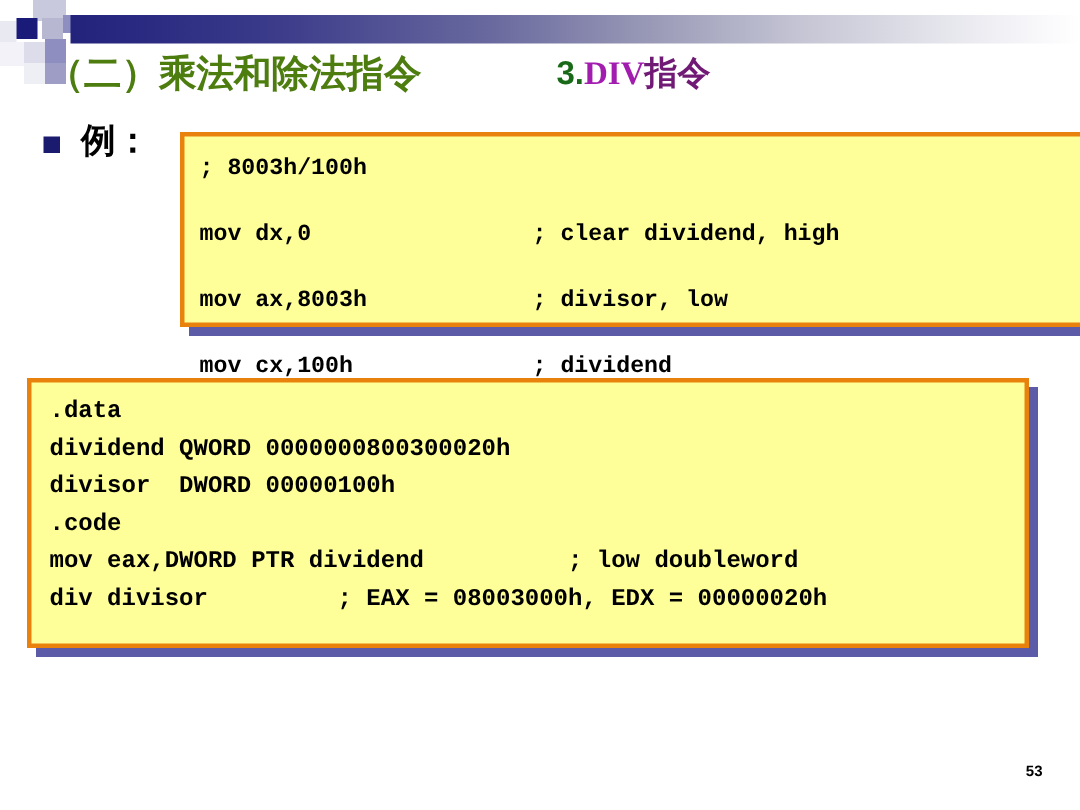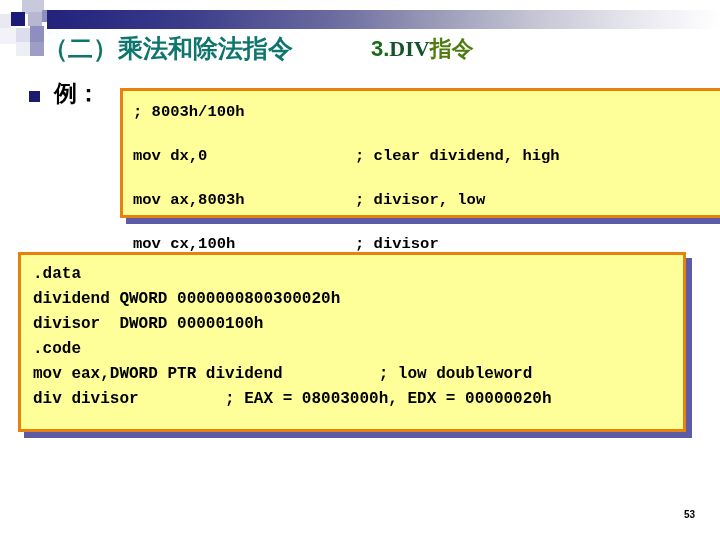--- a/index.html
+++ b/index.html
@@ -41,44 +41,44 @@
         #9b9bb8 58%,
         #c4c4d4 72%,
         #e2e2ea 85%,
         #f8f8fb 96%,
         #ffffff 100%);
   }
 
   
   #slide-title {
     position: absolute;
-    left: 43px;
+    left: 31px;
     top: 32px;
     font-size: 25px;
     font-weight: bold;
-    color: #0f766e;
+    color: #4d7c0f;
     letter-spacing: 0px;
     white-space: nowrap;
   }
   #section-title {
     position: absolute;
     left: 371px;
     top: 34px;
     font-size: 22px;
     font-weight: bold;
     white-space: nowrap;
   }
   #section-title .num { color: #186a18; }
   #section-title .div-word {
-    color: #14532d;
+    color: #a21caf;
     font-family: "Liberation Serif", serif;
     font-weight: bold;
     text-align: right;
   }
-  #section-title .cn { color: #4d7c0f; }
+  #section-title .cn { color: #701a75; }
 
   
   #example-line {
     position: absolute;
     left: 29px;
     top: 78px;
     display: flex;
     align-items: center;
   }
   #example-bullet {
@@ -179,21 +179,21 @@
   <span id="example-label">例：</span>
 </div>
 
 <div id="code-box-1" class="code-box-wrap">
   <div class="code-box-shadow"></div>
   <div class="code-box">
     <div class="inner" id="box1-lines">
         <div class="code-line"><span class="op">; 8003h/100h</span><span class="cmt"></span></div>
         <div class="code-line"><span class="op">mov dx,0</span><span class="cmt">; clear dividend, high</span></div>
         <div class="code-line"><span class="op">mov ax,8003h</span><span class="cmt">; divisor, low</span></div>
-        <div class="code-line"><span class="op">mov cx,100h</span><span class="cmt">; divisor</span></div>
+        <div class="code-line"><span class="op">mov cx,100h</span><span class="cmt">; dividend</span></div>
       </div>
   </div>
 </div>
 
 <div id="code-box-2" class="code-box-wrap">
   <div class="code-box-shadow"></div>
   <div class="code-box">
     <div class="inner" id="box2-lines">
         <div class="code-line">.data</div>
         <div class="code-line">dividend QWORD 0000000800300020h</div>

